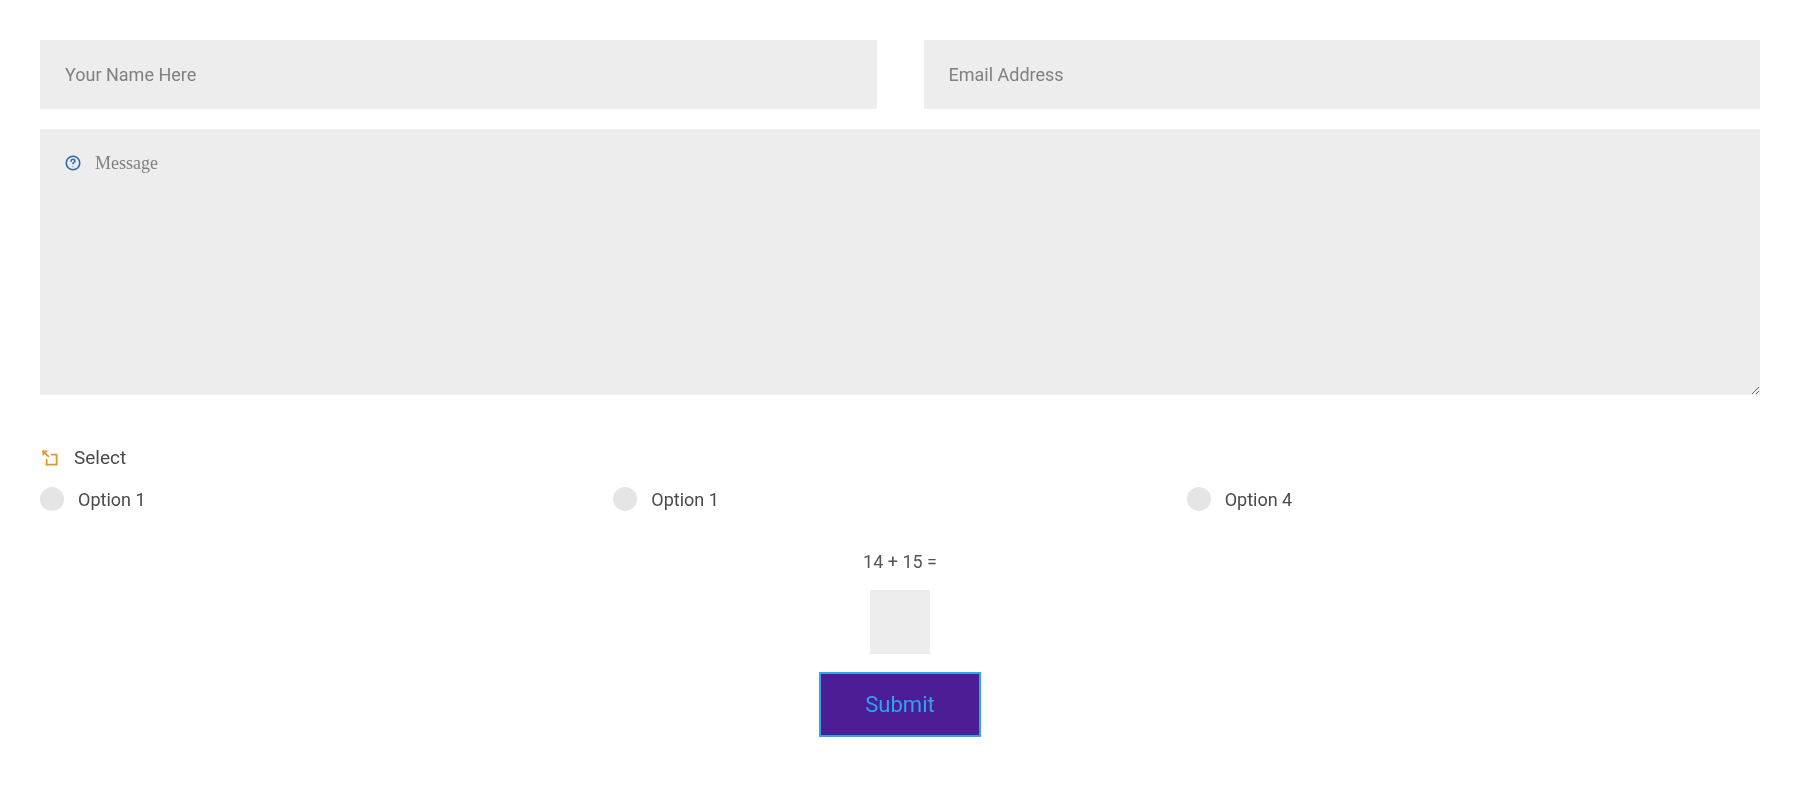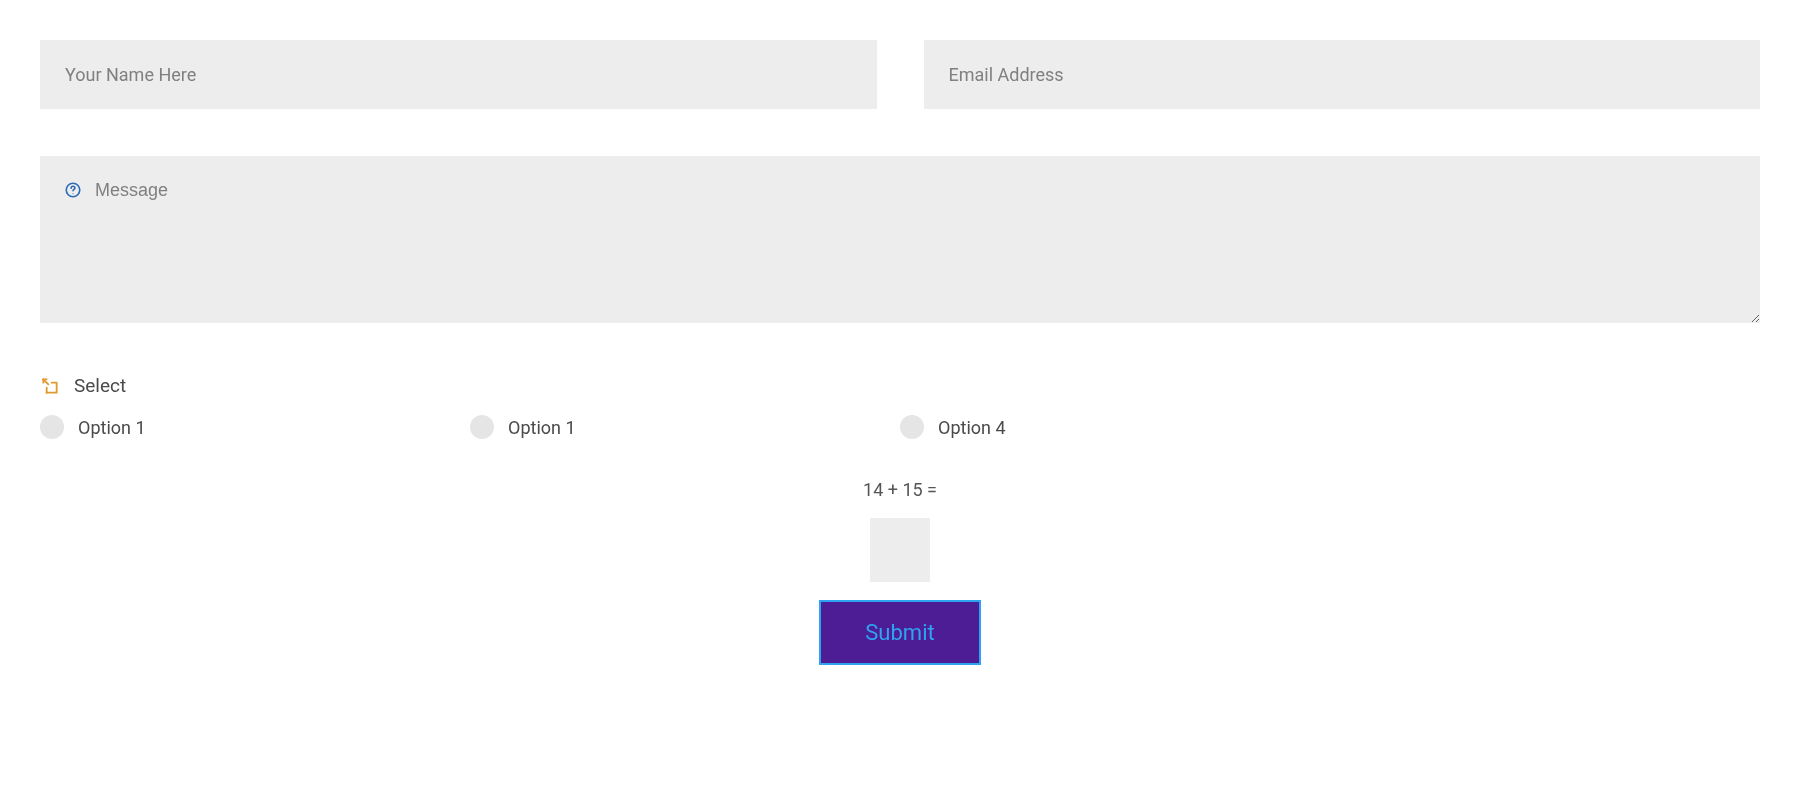--- a/index.html
+++ b/index.html
@@ -13,21 +13,21 @@
       padding: 40px;
       width: 1800px;
       height: 792px;
     }
     .form-container {
       width: 100%;
     }
     .row-two {
       display: flex;
       gap: 47px;
-      margin-bottom: 47px;
+      margin-bottom: 20px;
     }
     .input-field {
       flex: 1;
       background: #ededed;
       border: none;
       padding: 24px 25px;
       font-size: 18px;
       color: #606060;
       font-family: inherit;
       outline: none;
@@ -39,24 +39,24 @@
       position: relative;
       margin-bottom: 47px;
     }
     .textarea-field {
       width: 100%;
       background: #ededed;
       border: none;
       padding: 24px 25px 24px 55px;
       font-size: 18px;
       color: #606060;
-      font-family: Liberation Sans, sans-serif;
+      font-family: Liberation Serif, serif;
       outline: none;
       resize: vertical;
-      height: 167px;
+      height: 266px;
     }
     .textarea-field::placeholder {
       color: #808080;
     }
     .help-icon {
       position: absolute;
       left: 24px;
       top: 25px;
       width: 18px;
       height: 18px;
@@ -76,21 +76,21 @@
       height: 20px;
       color: #e09a2f;
     }
     .select-label {
       font-size: 19px;
       color: #4a4a4a;
       font-weight: 400;
     }
     .options-grid {
       display: grid;
-      grid-template-columns: 1fr 1fr 1fr 1fr;
+      grid-template-columns: 1fr 1fr 1fr;
       gap: 6px 0;
     }
     .option-item {
       display: flex;
       align-items: center;
       gap: 14px;
     }
     .radio-circle {
       width: 24px;
       height: 24px;

